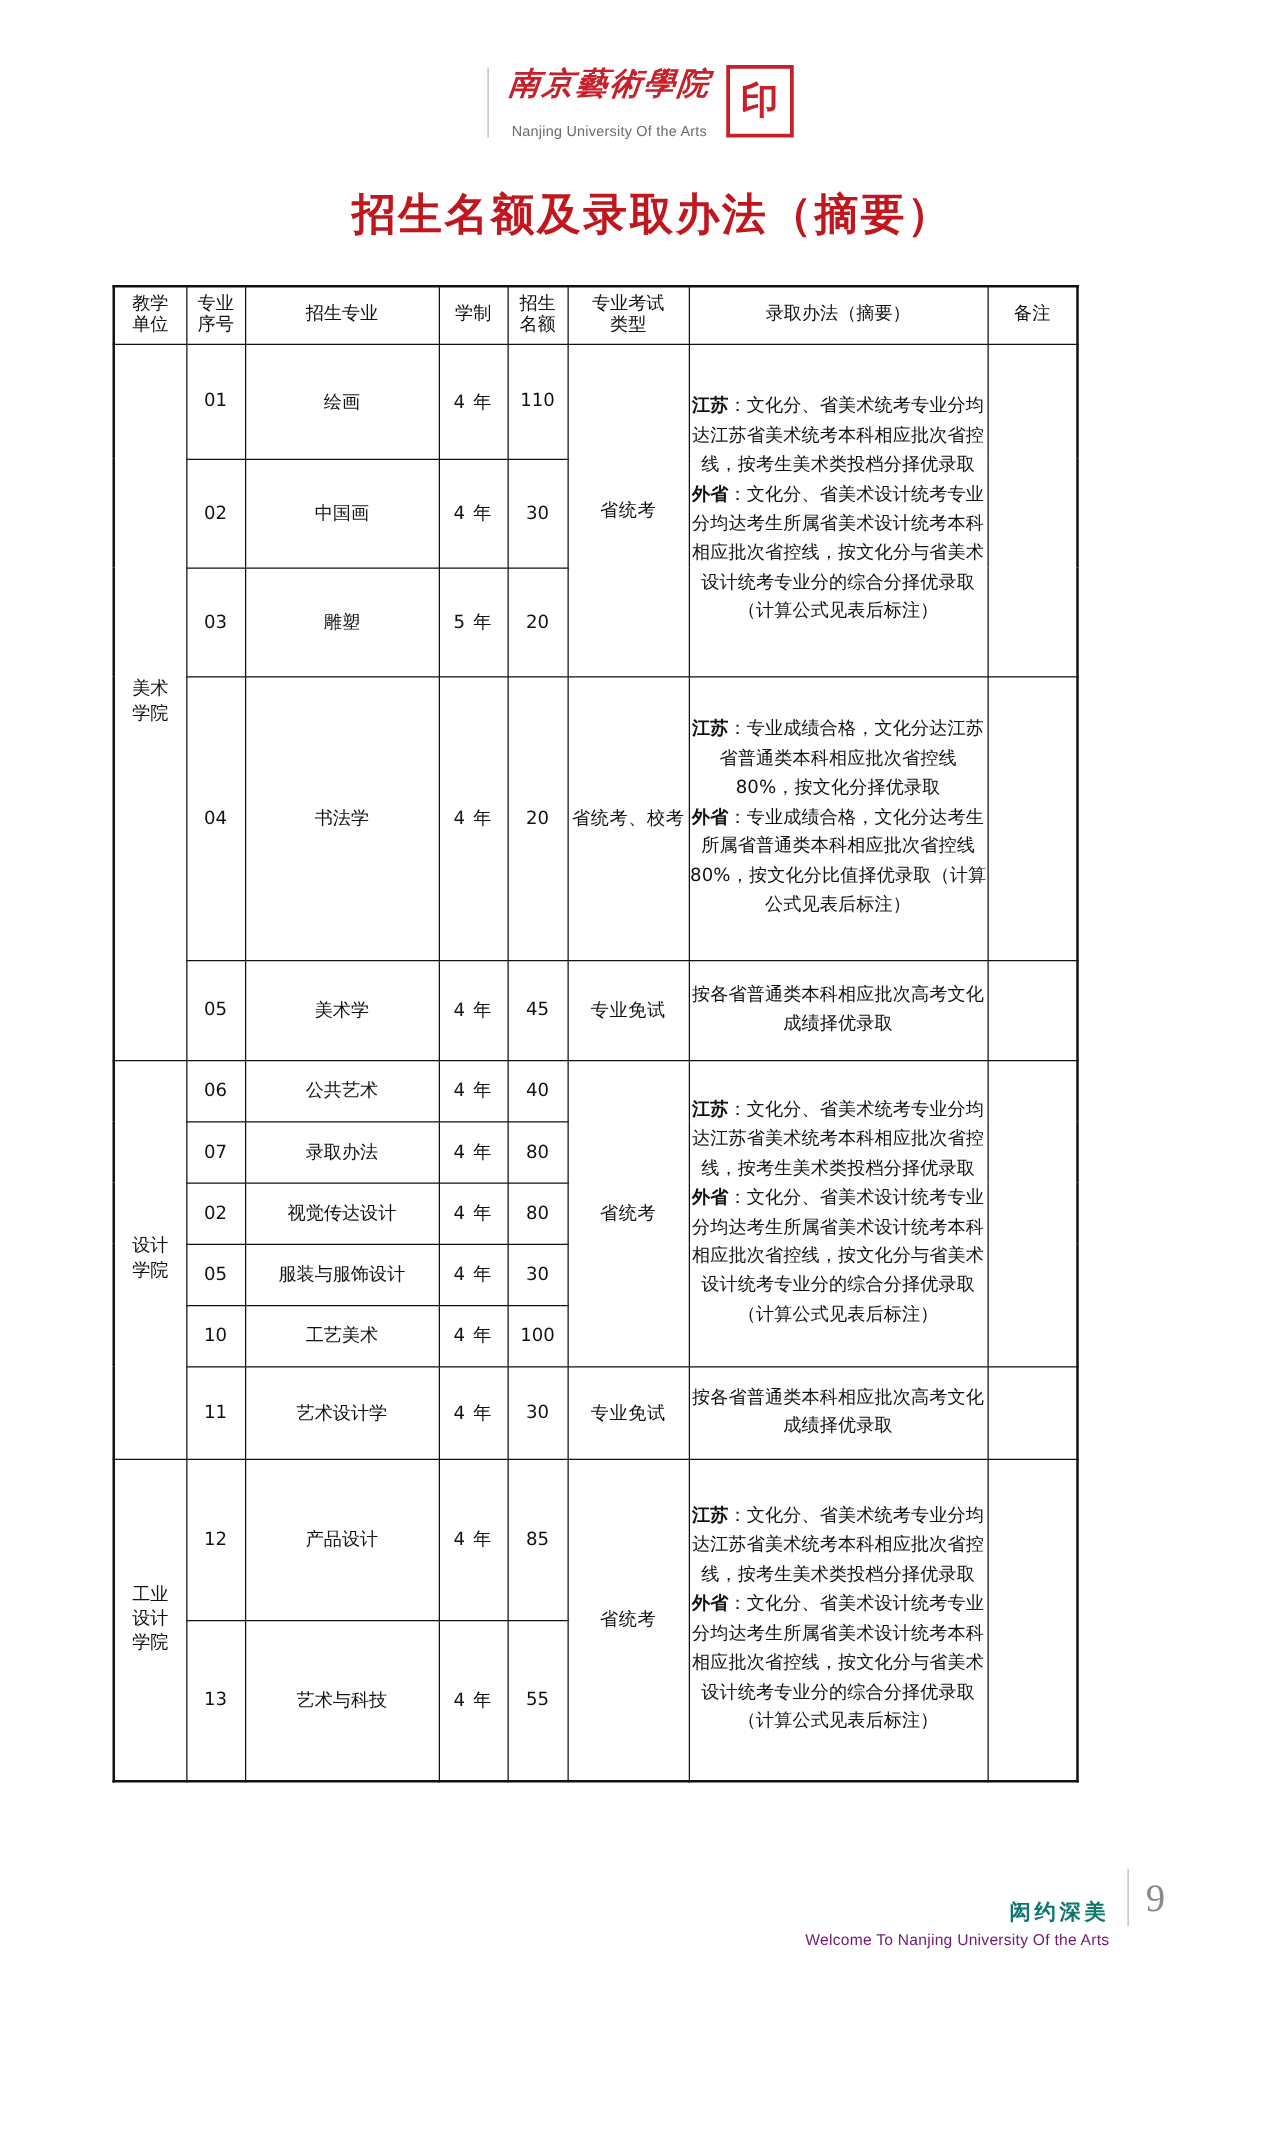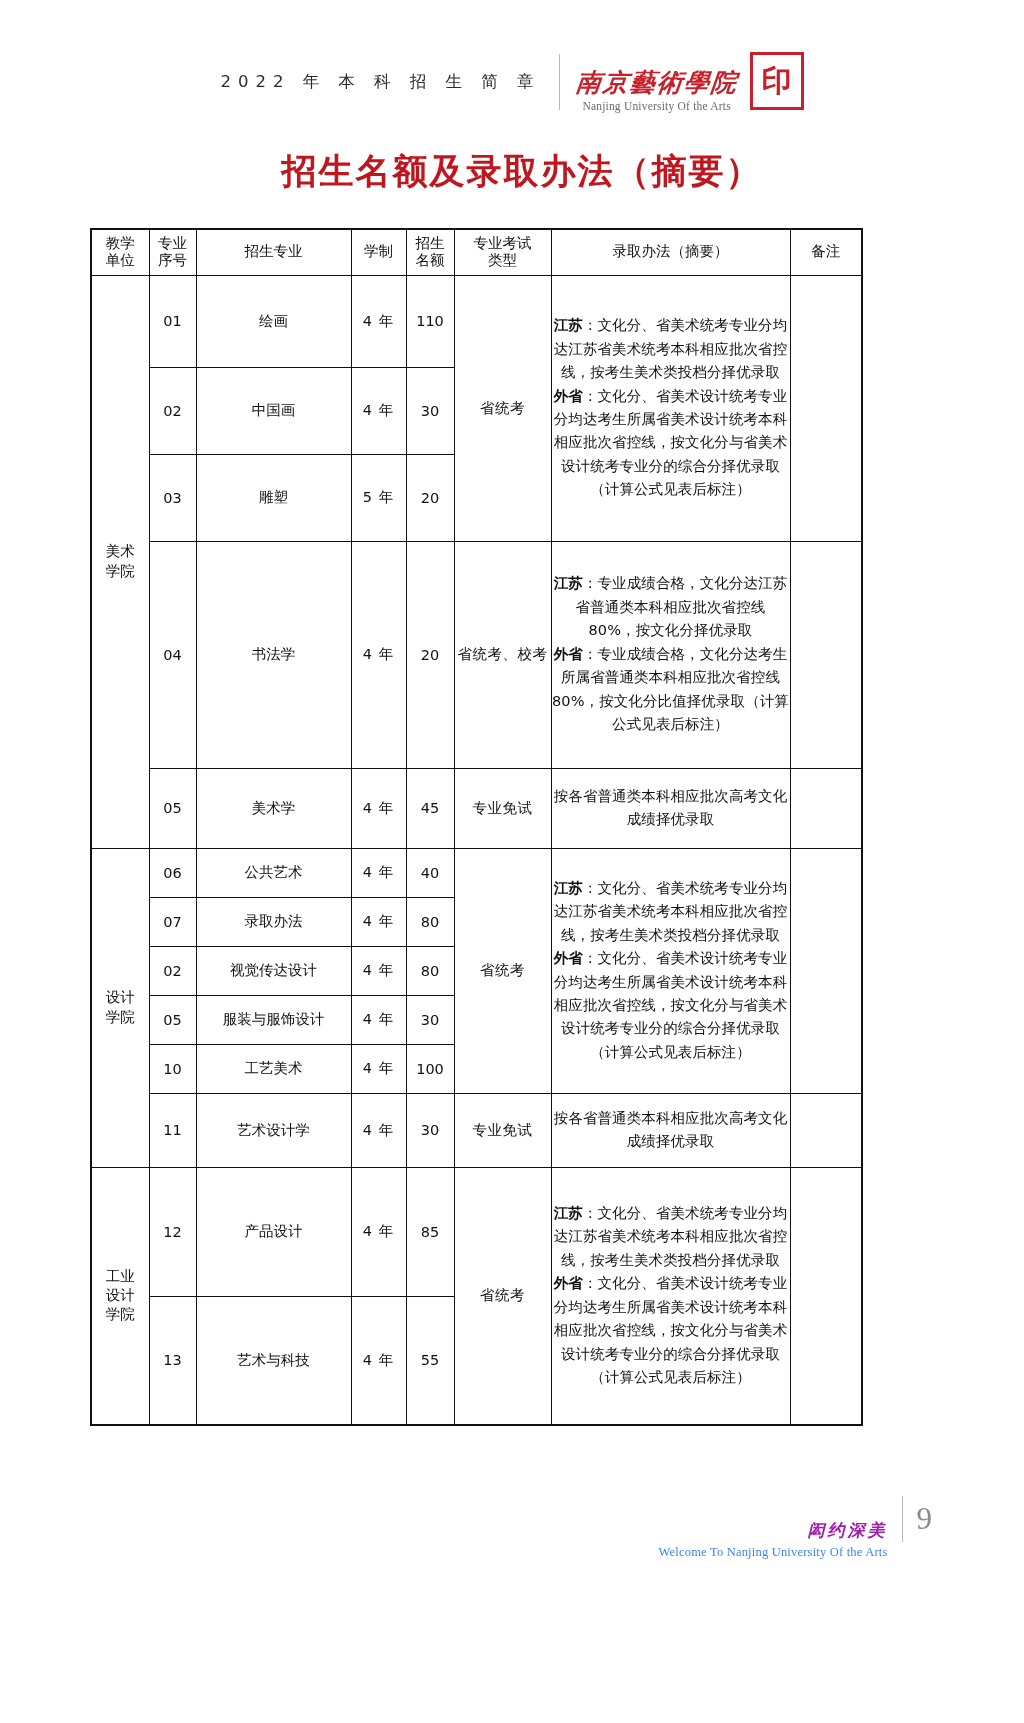--- a/index.html
+++ b/index.html
@@ -31,21 +31,21 @@
   }
   .brand-text{ display:flex; flex-direction:column; align-items:center; }
   .brand-cn{
     color:#c8202a; font-size:25px; letter-spacing:2px;
     font-family:"DejaVu Serif",serif; font-style:italic; font-weight:bold;
     line-height:1.05; white-space:nowrap;
     transform:skewX(-6deg);
   }
   .brand-en{
     color:#6b6b6b; font-size:11.5px; letter-spacing:.2px;
-    font-family:Liberation Serif, serif; white-space:nowrap; margin-top:4px;
+    font-family:Liberation Sans, sans-serif; white-space:nowrap; margin-top:20px;
   }
   .seal{
     width:54px; height:58px; border:3px solid #c8202a;
     color:#c8202a; display:flex; align-items:center; justify-content:center;
     font-family:"DejaVu Serif",serif; font-size:30px; font-weight:bold;
     line-height:1; margin-bottom:2px;
   }
 
   
   .page-title{
@@ -93,40 +93,39 @@
   col.c-note{ width:72px; }
 
   
   .footer{
     position:absolute; left:0; top:1478px; width:1024px;
     display:flex; align-items:center; justify-content:flex-end;
     padding-right:92px;
   }
   .f-stack{ display:flex; flex-direction:column; align-items:flex-end; }
   .f-cn{
-    color:#a21caf; font-size:17px; letter-spacing:3px;
-    font-family:"DejaVu Serif",serif; font-style:italic; font-weight:bold;
+    color:#0f766e; font-size:17px; letter-spacing:3px;
+    font-family:"DejaVu Serif",serif; font-weight:bold;
     line-height:1.1;
     margin-top:43px;
   }
   .f-en{
-    color:#3b82f6; font-size:12.5px; letter-spacing:.2px; margin-top:5px;
-    font-family:Liberation Serif, serif;
+    color:#701a75; font-size:12.5px; letter-spacing:.2px; margin-top:5px;
+    font-family:Liberation Sans, sans-serif;
   }
   .f-rule{ width:1px; height:46px; background:#b9b9b9; margin:0 14px; }
   .f-page{
     color:#8a8a8a; font-size:31px; font-family:"Liberation Serif",serif;
     line-height:1;
   }
 </style>
 </head>
 <body>
 
 <div class="page-header">
-  <div class="hdr-title">2022 年 本 科 招 生 简 章</div>
   <div class="hdr-sep"></div>
   <div class="hdr-brand">
     <div class="brand-text">
       <div class="brand-cn">南京藝術學院</div>
       <div class="brand-en">Nanjing University Of the Arts</div>
     </div>
     <div class="seal">印</div>
   </div>
 </div>
 

